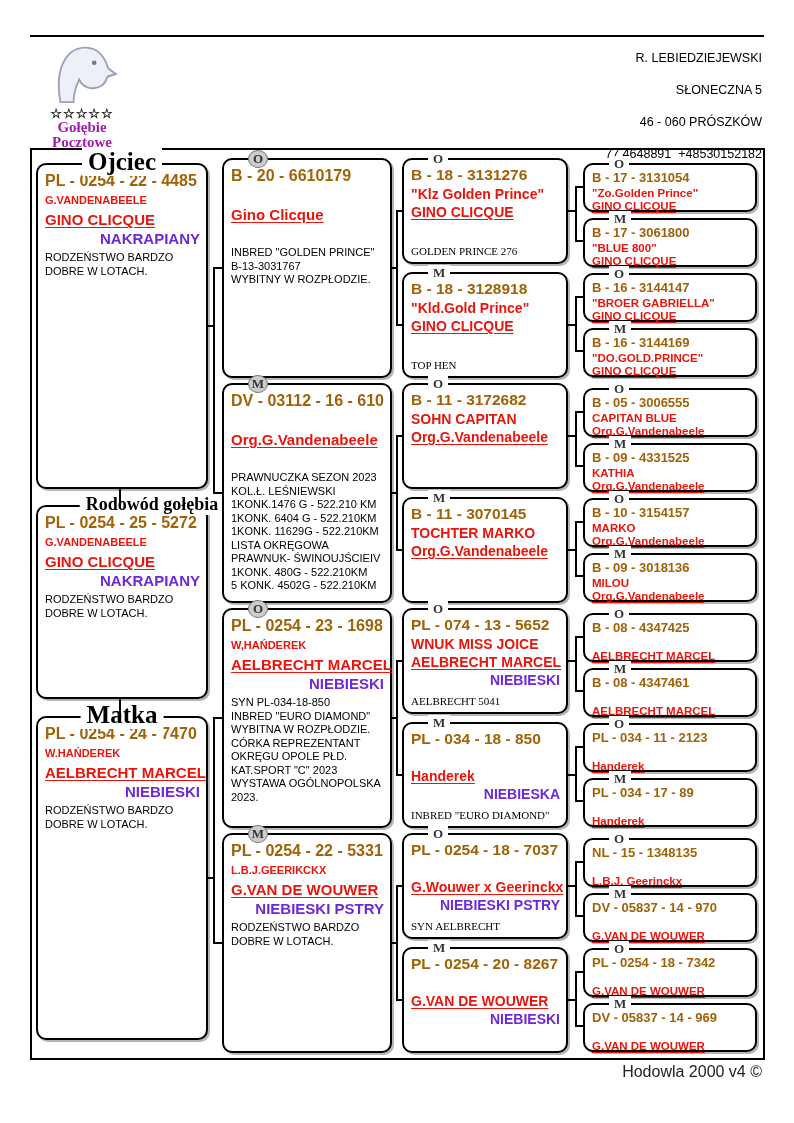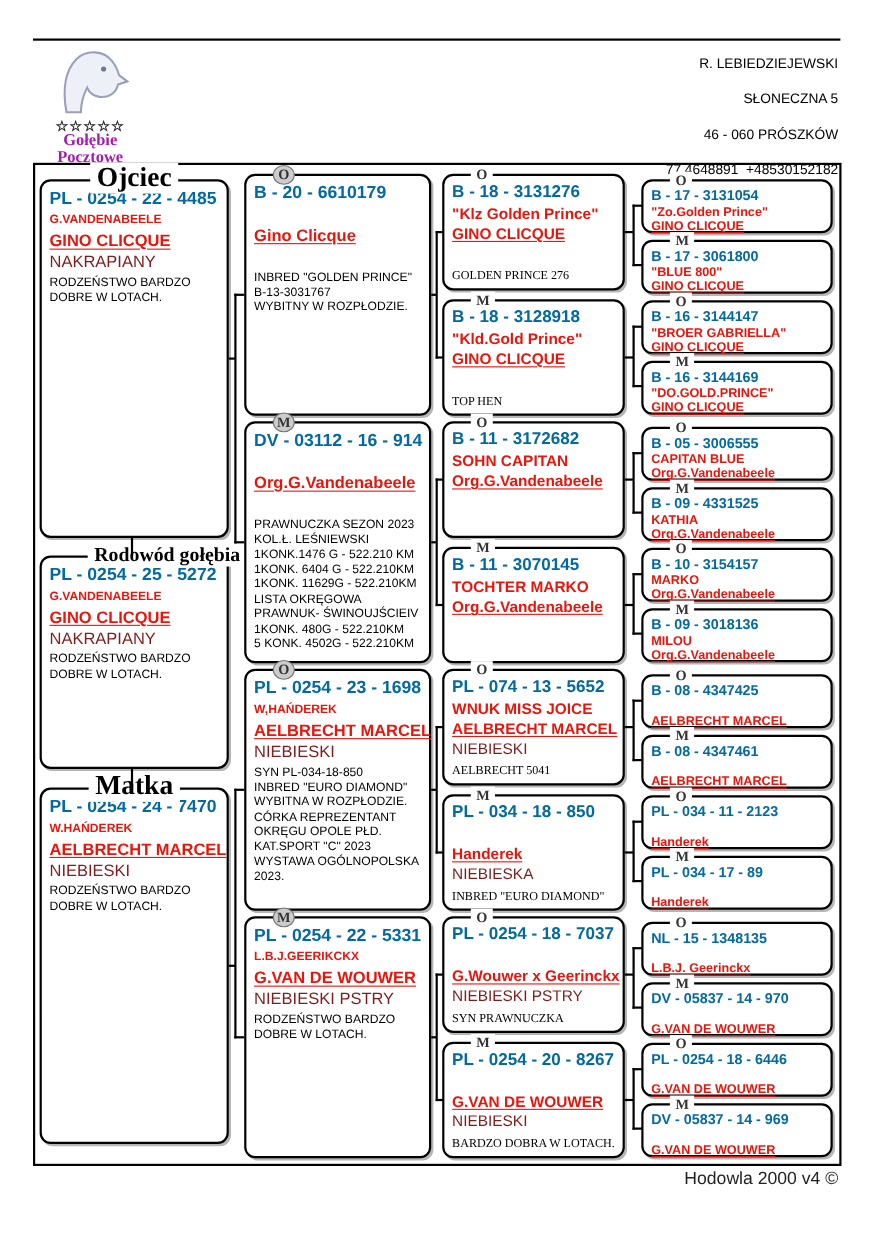--- a/index.html
+++ b/index.html
@@ -23,25 +23,25 @@
       box-shadow:2px 2px 0 #b5b5b5;padding:5px 6px 4px 7px;box-sizing:border-box;
       display:flex;flex-direction:column;}
   .ttl{position:absolute;top:-15px;left:50%;transform:translateX(-50%);background:#fff;
        padding:0 6px;font-family:"Liberation Serif",serif;font-weight:bold;white-space:nowrap;}
   .ttl.big{font-size:25px;top:-17px;}
   .ttl.mid{font-size:18px;top:-13px;margin-left:30px;}
   .oml{position:absolute;top:-9px;left:24px;background:#fff;padding:0 5px;
        font-family:"Liberation Serif",serif;font-weight:bold;font-size:13px;color:#333;line-height:15px;}
   .oml.circ{background:#ccc;border:1px solid #777;border-radius:50%;width:18px;height:16px;
             padding:0;text-align:center;line-height:16px;top:-10px;}
-  .ring{font-weight:bold;color:#0369a1;font-size:16px;line-height:21px;white-space:nowrap;}
+  .ring{font-weight:bold;color:#a16207;font-size:16px;line-height:21px;white-space:nowrap;}
   .n1{font-weight:bold;color:#E8150C;font-size:11px;line-height:19px;min-height:19px;white-space:nowrap;}
   .n2{font-weight:bold;color:#E8150C;font-size:15px;line-height:19px;
       text-decoration:underline;text-underline-offset:2px;align-self:flex-start;white-space:nowrap;}
-  .clr{font-weight:normal;color:#7f1d1d;font-size:15px;line-height:19px;white-space:nowrap;}
+  .clr{font-weight:bold;color:#6d28d9;font-size:15px;line-height:19px;white-space:nowrap;text-align:right;}
   .c1 .clr,.c2 .clr{min-height:19px;}
   .dsc{color:#000;font-size:11px;line-height:13.5px;white-space:pre-line;margin-top:3px;}
   .c3 .ring{font-size:15.5px;line-height:20px;}
   .c3 .n1,.c3 .n2,.c3 .clr{font-size:14px;line-height:18px;}
   .c3 .n1{min-height:18px;}
   .c3 .dsc{margin-top:auto;font-family:Liberation Serif, serif;}
   .c4 .ring{font-size:13px;line-height:16px;}
   .c4 .n1,.c4 .n2{font-size:11.5px;line-height:14px;}
   .c4 .n1{min-height:13px;}
   
@@ -110,21 +110,21 @@
     <div class="ring">B - 20 - 6610179</div>
     <div class="n1"></div>
     <div class="n2">Gino Clicque</div>
     <div class="clr"></div>
     <div class="dsc">INBRED "GOLDEN PRINCE"
 B-13-3031767
 WYBITNY W ROZPŁODZIE.</div>
   </div>
   <div class="bx c2" style="left:222px;top:383px;width:170px;height:220px">
     <span class="oml circ">M</span>
-    <div class="ring">DV - 03112 - 16 - 914</div>
+    <div class="ring">DV - 03112 - 16 - 610</div>
     <div class="n1"></div>
     <div class="n2">Org.G.Vandenabeele</div>
     <div class="clr"></div>
     <div class="dsc">PRAWNUCZKA SEZON 2023
 KOL.Ł. LEŚNIEWSKI
 1KONK.1476 G - 522.210 KM
 1KONK. 6404 G - 522.210KM
 1KONK. 11629G - 522.210KM
 LISTA OKRĘGOWA
 PRAWNUK- ŚWINOUJŚCIEIV
@@ -203,29 +203,28 @@
     <div class="n2">Handerek</div>
     <div class="clr">NIEBIESKA</div>
     <div class="dsc">INBRED "EURO DIAMOND"</div>
   </div>
   <div class="bx c3" style="left:402px;top:833px;width:166px;height:106px">
     <span class="oml">O</span>
     <div class="ring">PL - 0254 - 18 - 7037</div>
     <div class="n1"></div>
     <div class="n2">G.Wouwer x Geerinckx</div>
     <div class="clr">NIEBIESKI PSTRY</div>
-    <div class="dsc">SYN PRAWNUCZKA</div>
+    <div class="dsc">SYN AELBRECHT</div>
   </div>
   <div class="bx c3" style="left:402px;top:947px;width:166px;height:106px">
     <span class="oml">M</span>
     <div class="ring">PL - 0254 - 20 - 8267</div>
     <div class="n1"></div>
     <div class="n2">G.VAN DE WOUWER</div>
     <div class="clr">NIEBIESKI</div>
-    <div class="dsc">BARDZO DOBRA W LOTACH.</div>
   </div>
 
   <div class="bx c4" style="left:583px;top:163px;width:174px;height:49px">
     <span class="oml">O</span>
     <div class="ring">B - 17 - 3131054</div>
     <div class="n1">"Zo.Golden Prince"</div>
     <div class="n2">GINO CLICQUE</div>
   </div>
   <div class="bx c4" style="left:583px;top:218px;width:174px;height:49px">
     <span class="oml">M</span>
@@ -300,21 +299,21 @@
     <div class="n2">L.B.J. Geerinckx</div>
   </div>
   <div class="bx c4" style="left:583px;top:893px;width:174px;height:49px">
     <span class="oml">M</span>
     <div class="ring">DV - 05837 - 14 - 970</div>
     <div class="n1"></div>
     <div class="n2">G.VAN DE WOUWER</div>
   </div>
   <div class="bx c4" style="left:583px;top:948px;width:174px;height:49px">
     <span class="oml">O</span>
-    <div class="ring">PL - 0254 - 18 - 6446</div>
+    <div class="ring">PL - 0254 - 18 - 7342</div>
     <div class="n1"></div>
     <div class="n2">G.VAN DE WOUWER</div>
   </div>
   <div class="bx c4" style="left:583px;top:1003px;width:174px;height:49px">
     <span class="oml">M</span>
     <div class="ring">DV - 05837 - 14 - 969</div>
     <div class="n1"></div>
     <div class="n2">G.VAN DE WOUWER</div>
   </div>
 

